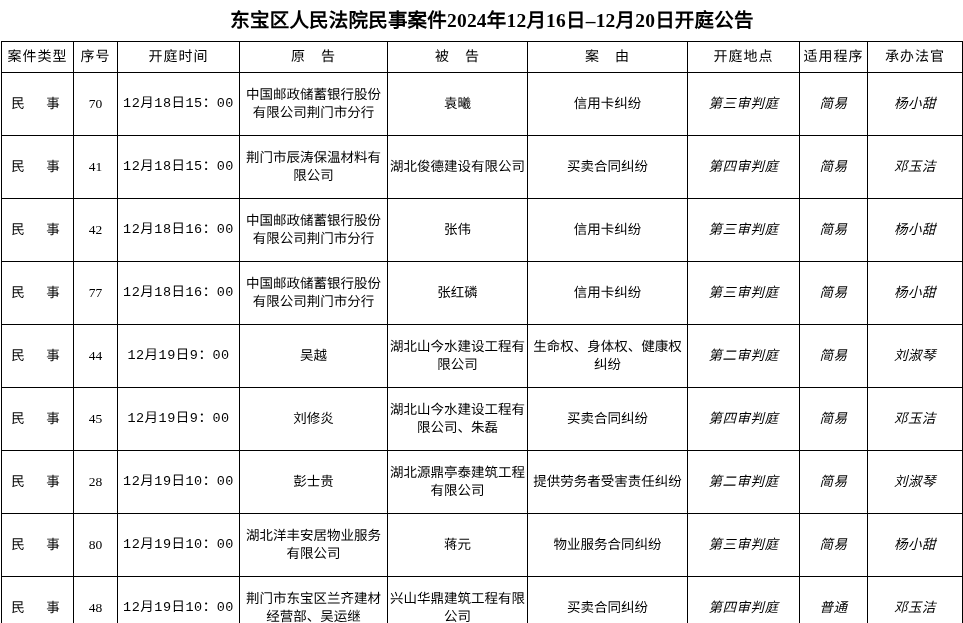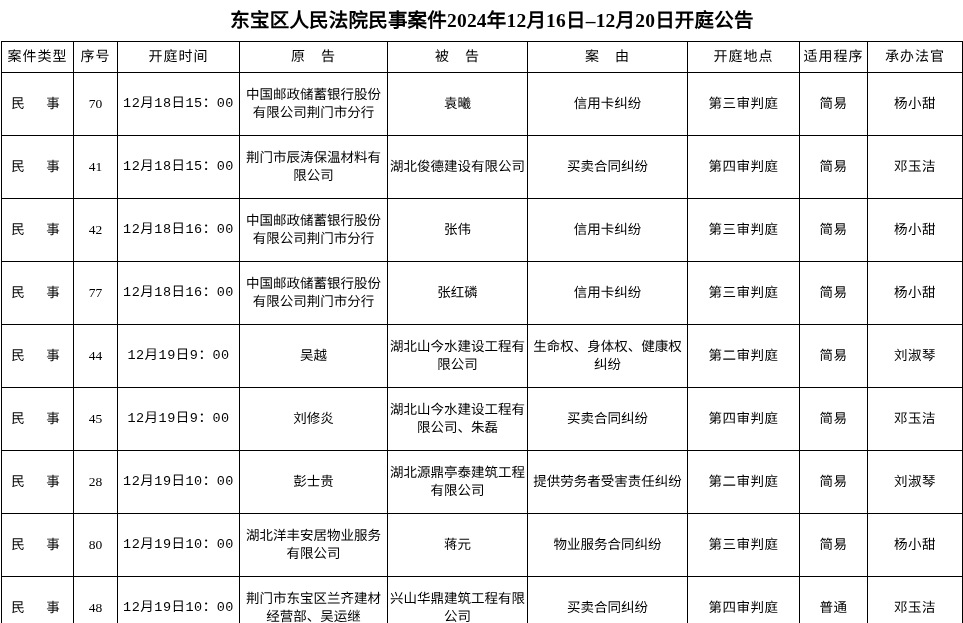--- a/index.html
+++ b/index.html
@@ -60,21 +60,21 @@
   col.c3 { width: 148px; }
   col.c4 { width: 140px; }
   col.c5 { width: 160px; }
   col.c6 { width: 112px; }
   col.c7 { width: 68px; }
   col.c8 { width: 95px; }
 
   td.type, td.seq { letter-spacing: 4px; }
   td.seq { letter-spacing: 0; }
   td.time { letter-spacing: 0.5px; font-family: Liberation Mono, monospace; }
-  td.place, td.proc, td.judge { letter-spacing: 0.5px; }
+  td.place, td.proc, td.judge { letter-spacing: 0.5px; font-style: italic; }
   .row-tall td { height: 56px; }
 </style>
 </head>
 <body>
 
 <div class="page">
 
   <div class="doc-title">东宝区人民法院民事案件2024年12月16日–12月20日开庭公告</div>
 
   <table class="notice">

